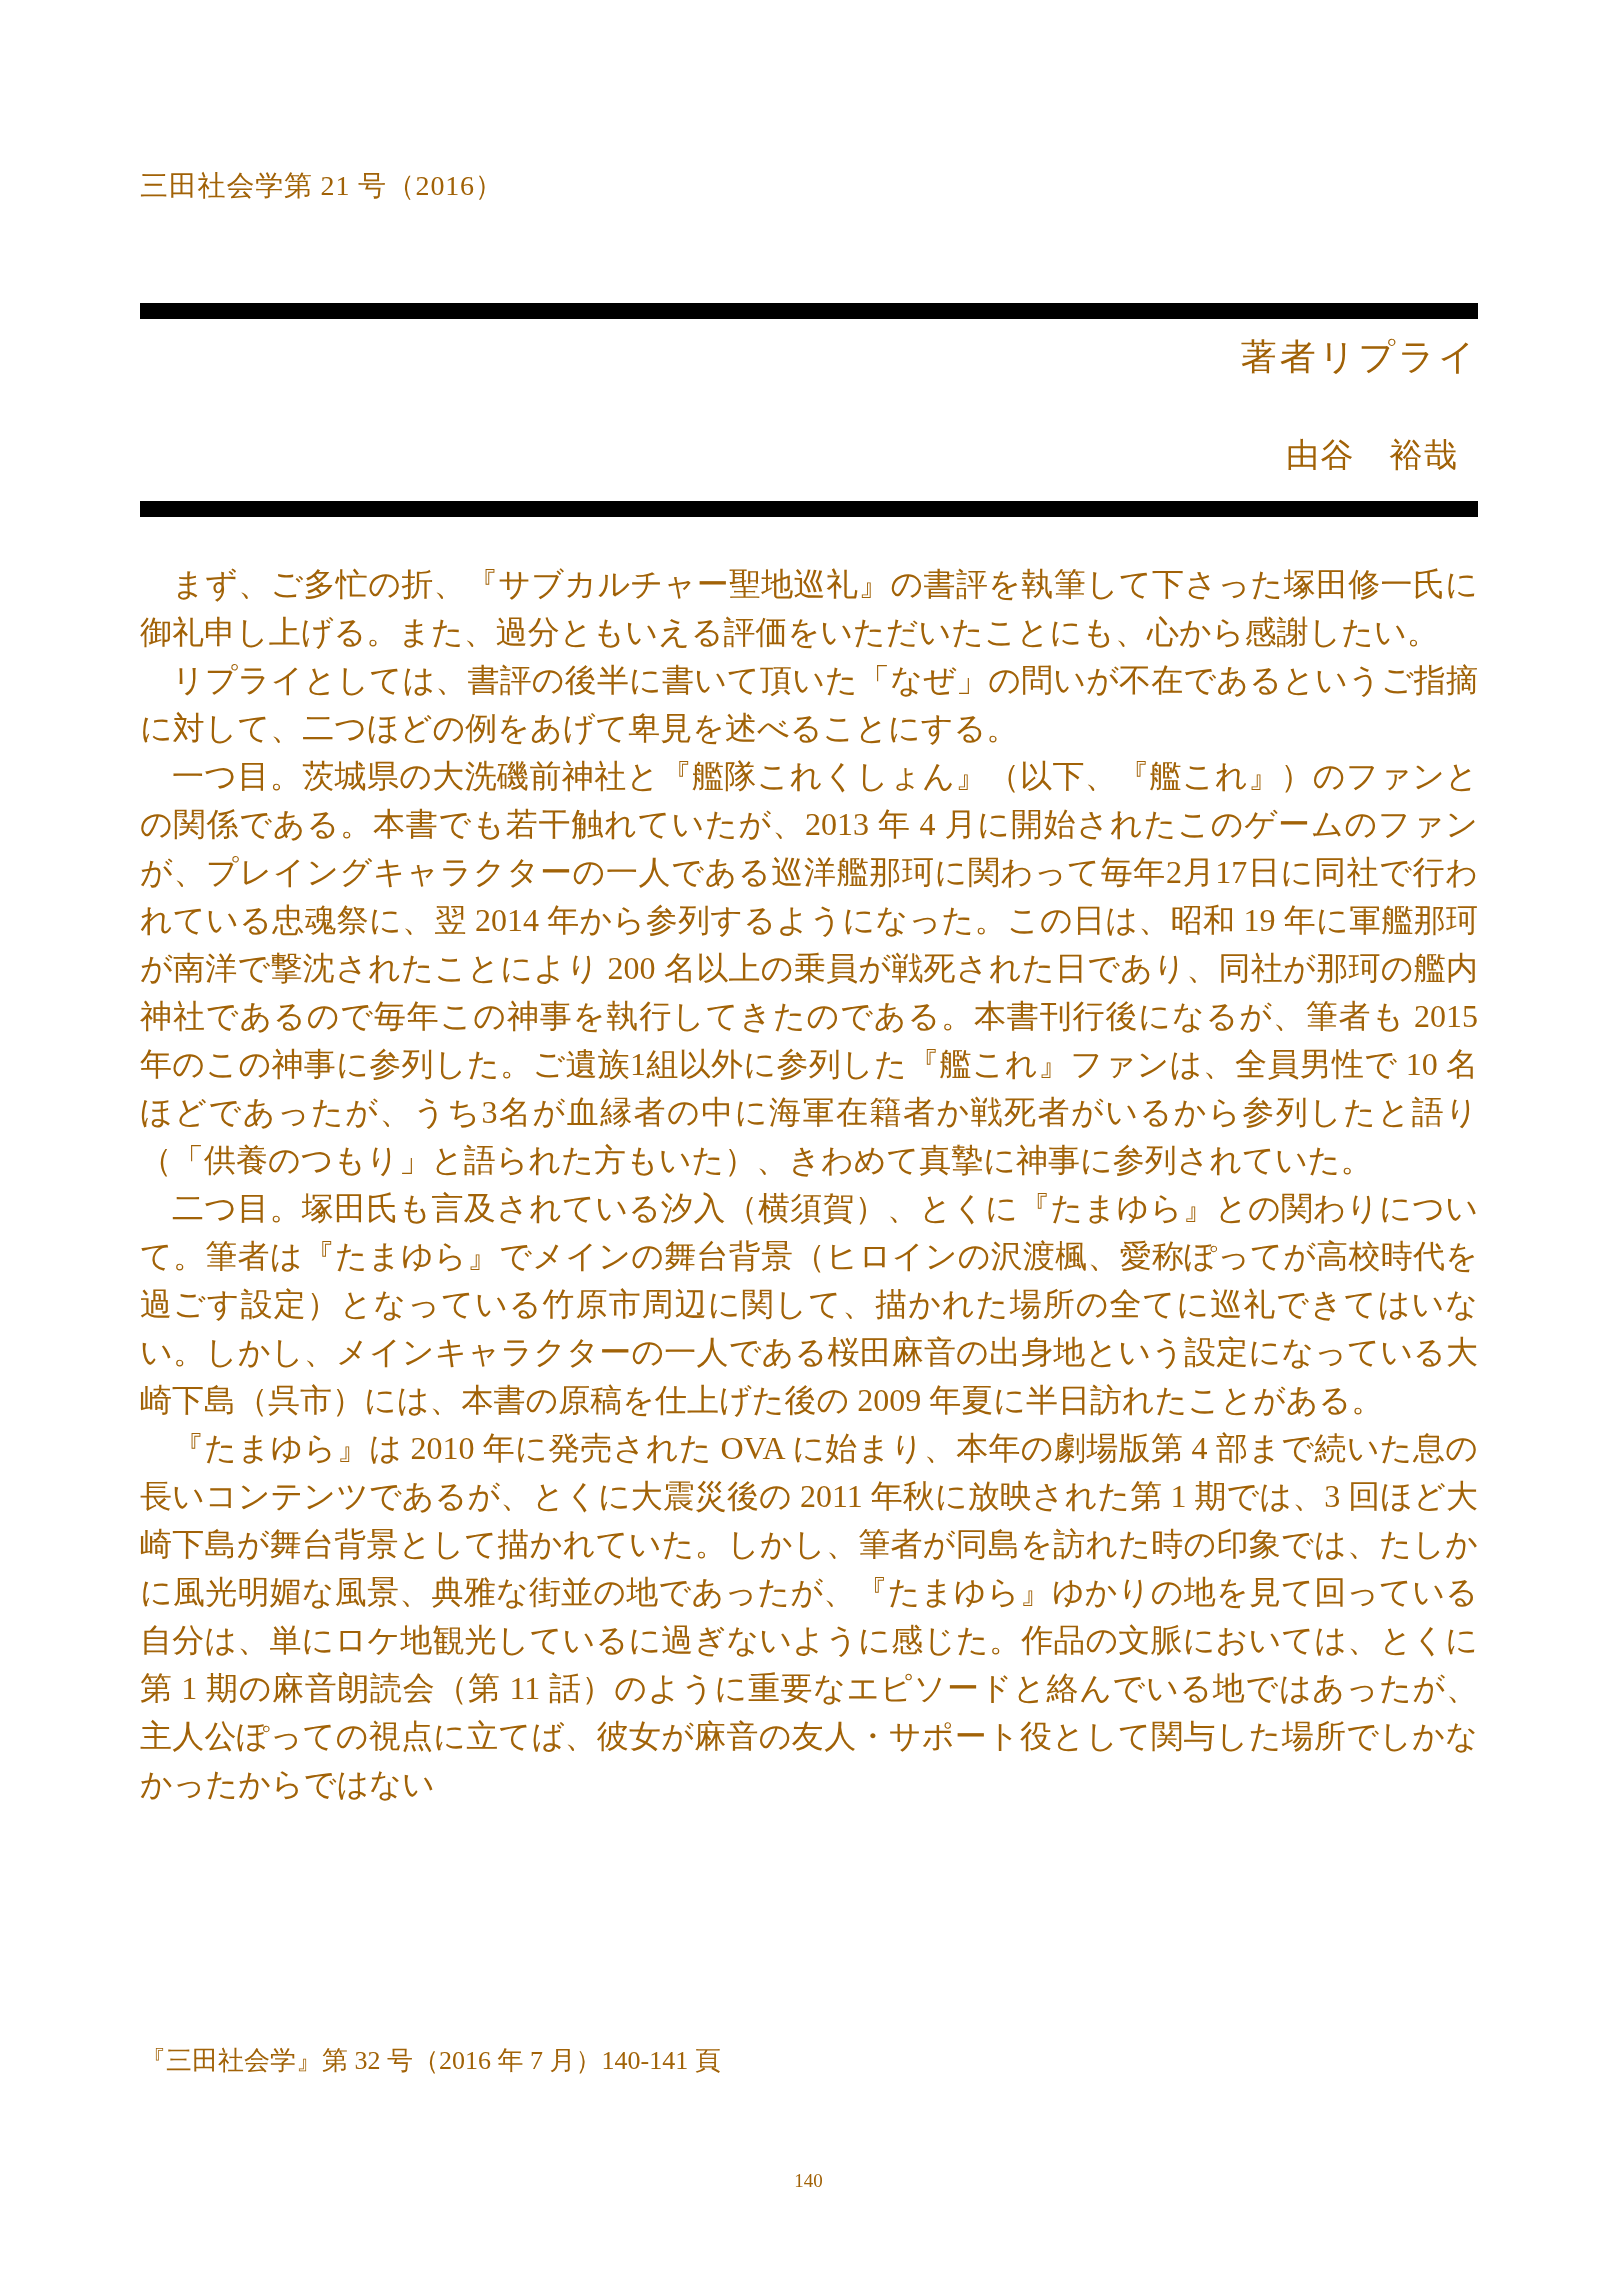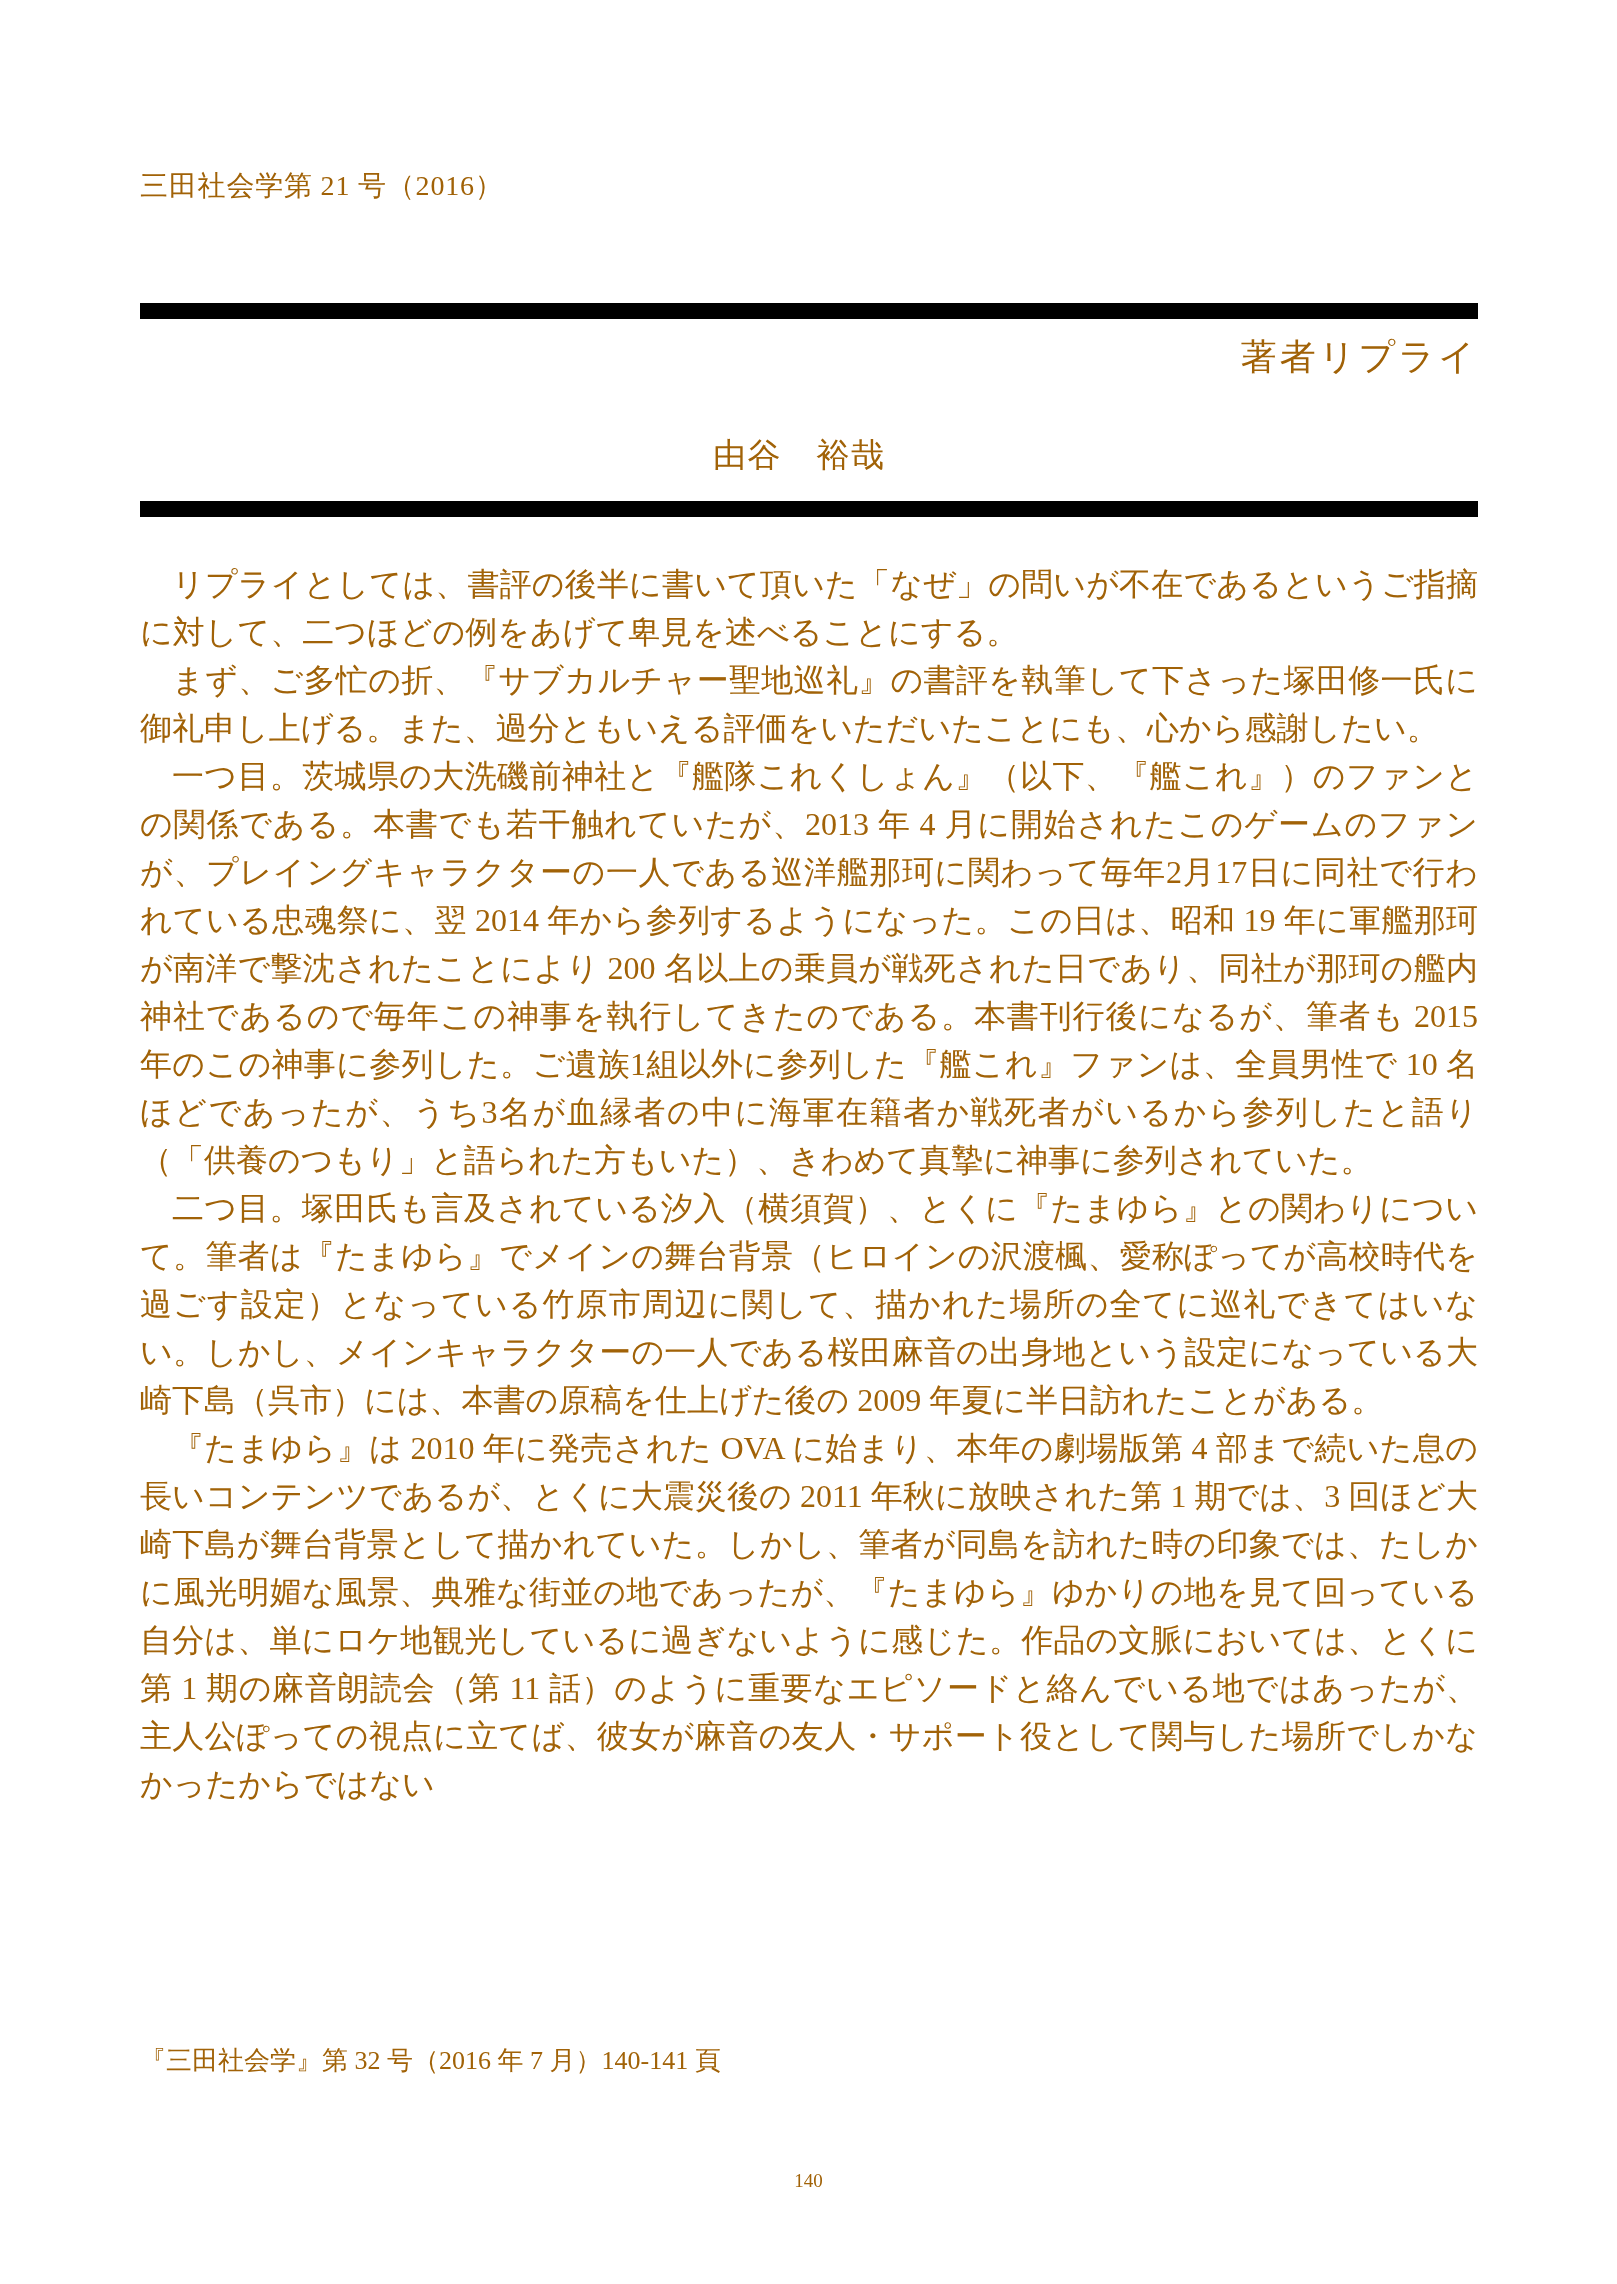--- a/index.html
+++ b/index.html
@@ -43,21 +43,21 @@
     text-align: right;
     font-size: 36px;
     font-weight: normal;
     letter-spacing: 3px;
   }
   .author-name {
     position: absolute;
     top: 433px;
     left: 140px;
     width: 1338px;
-    text-align: center;
+    text-align: right;
     padding-right: 0;
     box-sizing: border-box;
     font-size: 33px;
     letter-spacing: 1.5px;
   }
   .author-name .inner { padding-right: 19.6px; }
   .article-body {
     position: absolute;
     top: 560px;
     left: 140px;
@@ -98,22 +98,22 @@
 
   <h1 class="article-title">著者リプライ</h1>
 
   <div class="author-name">
     <span class="inner">由谷　裕哉</span>
   </div>
 
   <div class="rule rule-bottom"></div>
 
   <div class="article-body">
+    <p>まず、ご多忙の折、『サブカルチャー聖地巡礼』の書評を執筆して下さった塚田修一氏に御礼申し上げる。また、過分ともいえる評価をいただいたことにも、心から感謝したい。</p>
     <p>リプライとしては、書評の後半に書いて頂いた「なぜ」の問いが不在であるというご指摘に対して、二つほどの例をあげて卑見を述べることにする。</p>
-    <p>まず、ご多忙の折、『サブカルチャー聖地巡礼』の書評を執筆して下さった塚田修一氏に御礼申し上げる。また、過分ともいえる評価をいただいたことにも、心から感謝したい。</p>
     <p>一つ目。茨城県の大洗磯前神社と『艦隊これくしょん』（以下、『艦これ』）のファンとの関係である。本書でも若干触れていたが、2013 年 4 月に開始されたこのゲームのファンが、プレイングキャラクターの一人である巡洋艦那珂に関わって毎年2月17日に同社で行われている忠魂祭に、翌 2014 年から参列するようになった。この日は、昭和 19 年に軍艦那珂が南洋で撃沈されたことにより 200 名以上の乗員が戦死された日であり、同社が那珂の艦内神社であるので毎年この神事を執行してきたのである。本書刊行後になるが、筆者も 2015 年のこの神事に参列した。ご遺族1組以外に参列した『艦これ』ファンは、全員男性で 10 名ほどであったが、うち3名が血縁者の中に海軍在籍者か戦死者がいるから参列したと語り（「供養のつもり」と語られた方もいた）、きわめて真摯に神事に参列されていた。</p>
     <p>二つ目。塚田氏も言及されている汐入（横須賀）、とくに『たまゆら』との関わりについて。筆者は『たまゆら』でメインの舞台背景（ヒロインの沢渡楓、愛称ぽってが高校時代を過ごす設定）となっている竹原市周辺に関して、描かれた場所の全てに巡礼できてはいない。しかし、メインキャラクターの一人である桜田麻音の出身地という設定になっている大崎下島（呉市）には、本書の原稿を仕上げた後の 2009 年夏に半日訪れたことがある。</p>
     <p>『たまゆら』は 2010 年に発売された OVA に始まり、本年の劇場版第 4 部まで続いた息の長いコンテンツであるが、とくに大震災後の 2011 年秋に放映された第 1 期では、3 回ほど大崎下島が舞台背景として描かれていた。しかし、筆者が同島を訪れた時の印象では、たしかに風光明媚な風景、典雅な街並の地であったが、『たまゆら』ゆかりの地を見て回っている自分は、単にロケ地観光しているに過ぎないように感じた。作品の文脈においては、とくに第 1 期の麻音朗読会（第 11 話）のように重要なエピソードと絡んでいる地ではあったが、主人公ぽっての視点に立てば、彼女が麻音の友人・サポート役として関与した場所でしかなかったからではない</p>
   </div>
 
   <div class="citation-note">
     <div>『三田社会学』第 32 号（2016 年 7 月）140-141 頁</div>
   </div>
 
   <div class="page-number">140</div>

